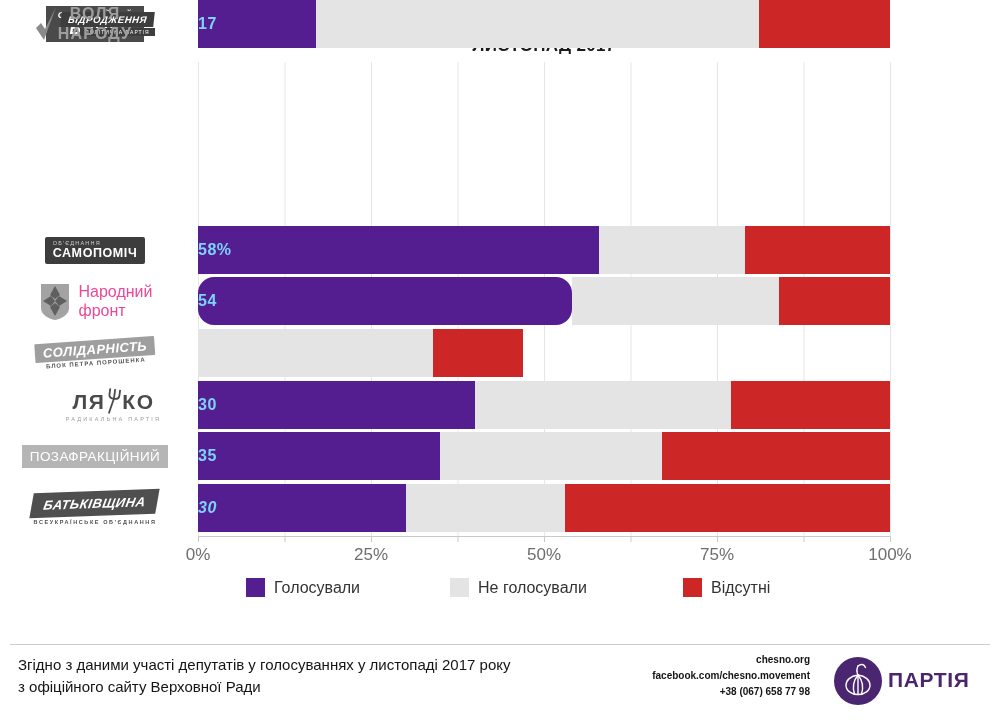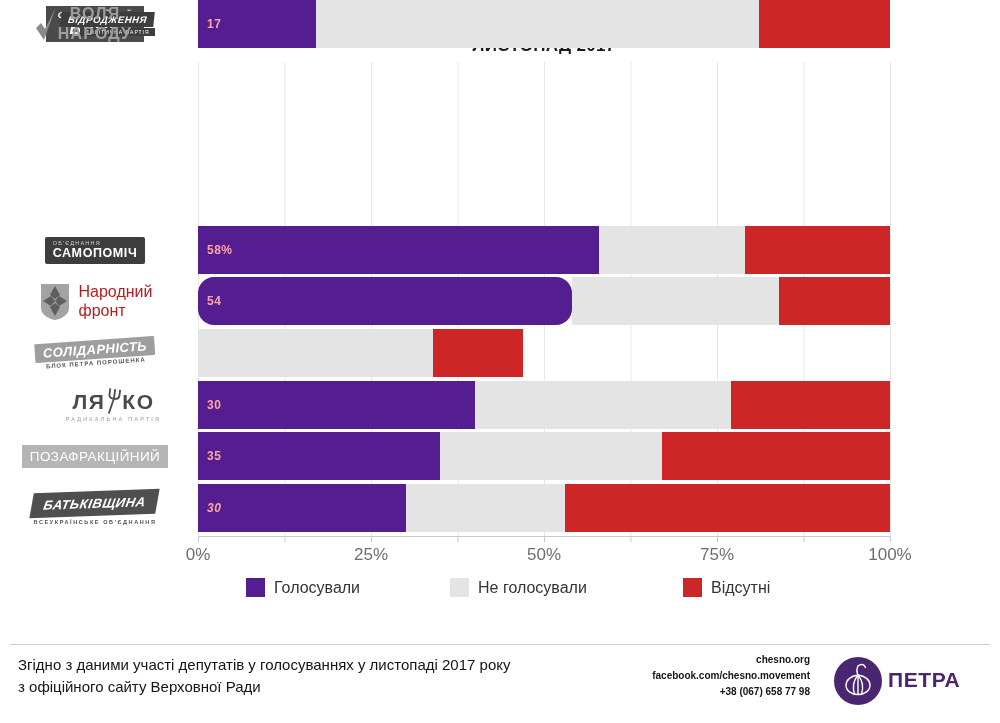--- a/index.html
+++ b/index.html
@@ -31,29 +31,29 @@
   .row{position:absolute;left:0;width:1000px;height:48px;}
   .row:nth-of-type(1){top:71px;}  .row:nth-of-type(2){top:123px;}
   .row:nth-of-type(3){top:174px;} .row:nth-of-type(4){top:226px;}
   .row:nth-of-type(5){top:277px;} .row:nth-of-type(6){top:329px;}
   .row:nth-of-type(7){top:381px;} .row:nth-of-type(8){top:432px;}
   .row:nth-of-type(9){top:484px;}
   .label-cell{position:absolute;left:0;top:0;width:190px;height:48px;
               display:flex;align-items:center;justify-content:center;}
   .bars{position:absolute;left:198px;top:0;width:692px;height:48px;display:flex;}
   .seg{height:100%;display:flex;align-items:center;}
-  .num{color:#fca5a5;font-weight:bold;font-size:12px;padding-left:9px;letter-spacing:.5px;}
+  .num{color:#7dd3fc;font-weight:bold;font-size:16px;letter-spacing:.5px;}
 
   
   .sp-box{background:#3d3d3d;color:#fff;padding:3px 8px 4px;border-radius:2px;text-align:left;}
   .sp-top{display:block;font-size:5.5px;letter-spacing:1.2px;color:#cfcfcf;}
   .sp-main{display:block;font-size:12.5px;font-weight:bold;letter-spacing:.6px;}
 
   .nf{display:flex;align-items:center;gap:7px;}
-  .nf-text{color:#b91c1c;font-size:16px;line-height:1.2;}
+  .nf-text{color:#ec4899;font-size:16px;line-height:1.2;}
   .nf-text span{display:block;}
 
   .sol{transform:rotate(-4deg);text-align:center;}
   .sol-banner{background:#9e9e9e;color:#fff;font-weight:bold;font-style:italic;
               font-size:13px;padding:2px 8px;letter-spacing:.5px;border-radius:1px;}
   .sol-sub{font-size:6px;color:#555;font-weight:bold;letter-spacing:1px;margin-top:1px;}
 
   .lia{text-align:center;margin-left:37px;}
   .lia-main{color:#4a4a4a;font-size:21px;font-weight:bold;letter-spacing:1.5px;
             display:flex;align-items:center;justify-content:center;}
@@ -310,15 +310,15 @@
     <circle cx="24" cy="24" r="24" fill="#4A2570"></circle>
     <g stroke="#fff" fill="none" stroke-width="1.4" stroke-linecap="round">
       <path d="M24 9c-2 4-1.2 6.5 0 9"></path>
       <path d="M24 9c3-2.5 6-2 7.5 1.5"></path>
       <path d="M24 18c-7.5 1-12 5.2-12 10.2 0 5.3 5.3 9.3 12 9.3s12-4 12-9.3c0-5-4.5-9.2-12-10.2z"></path>
       <path d="M24 18v19.5"></path>
       <path d="M24 18c-4.5 5.5-5.5 13-3.5 19.3"></path>
       <path d="M24 18c4.5 5.5 5.5 13 3.5 19.3"></path>
     </g>
   </svg>
-  <div class="brand-name">ПЕТРА</div>
+  <div class="brand-name">ПАРТІЯ</div>
 
 </div>
 
 </body></html>

